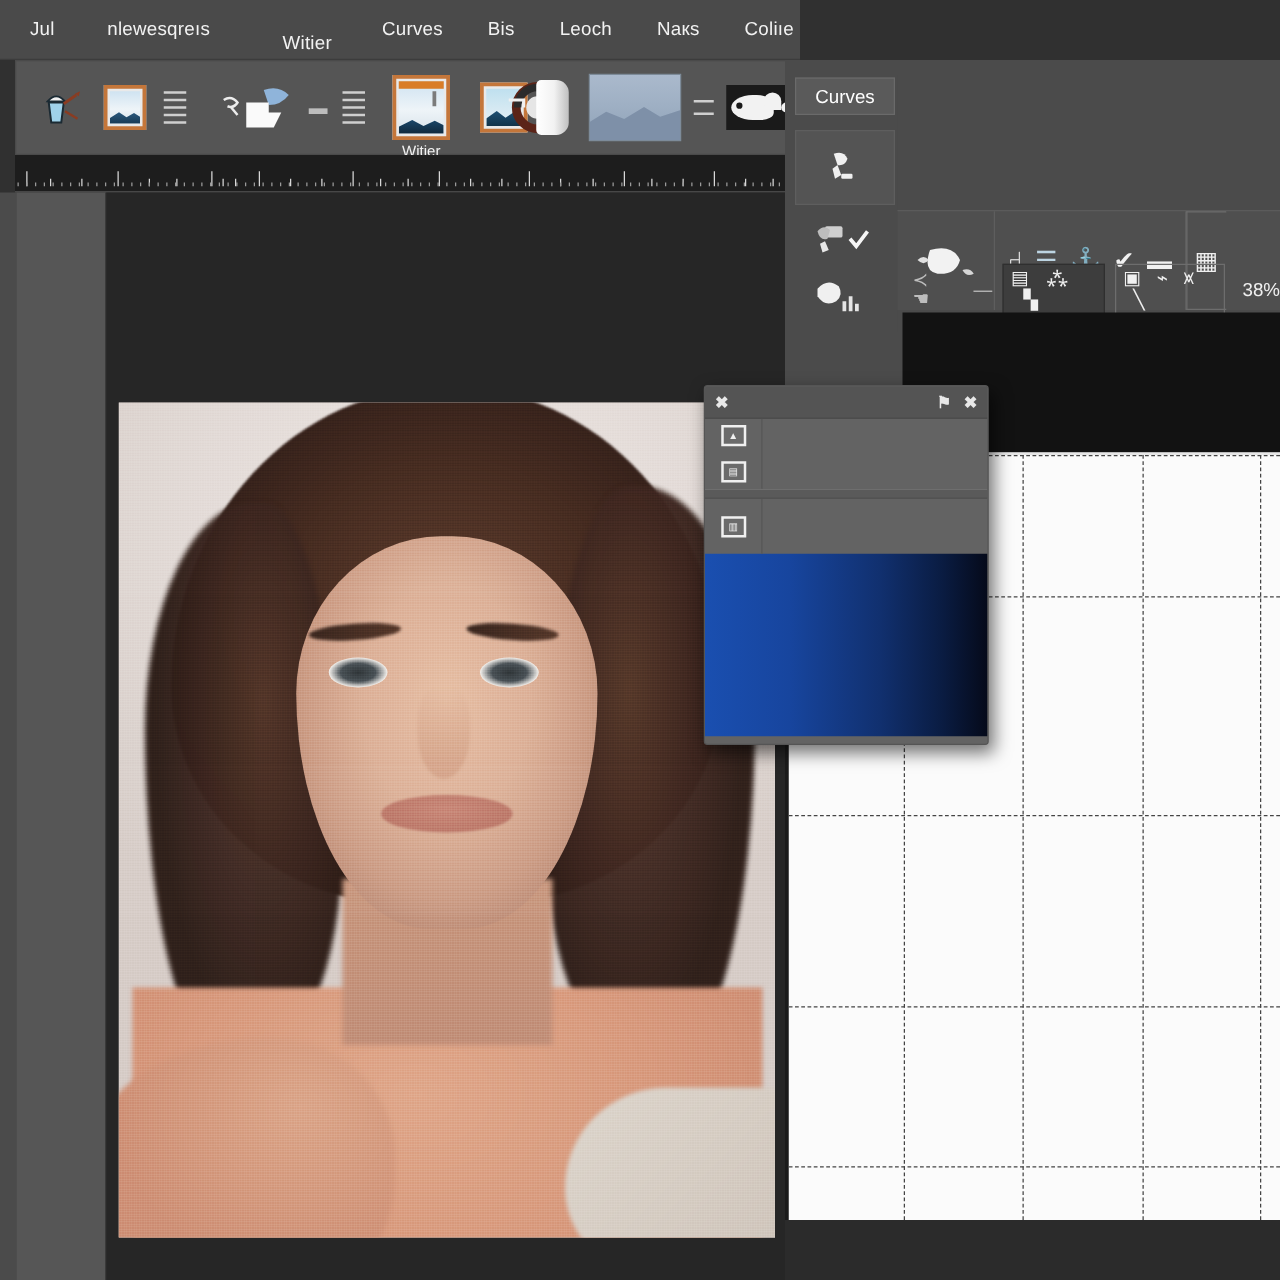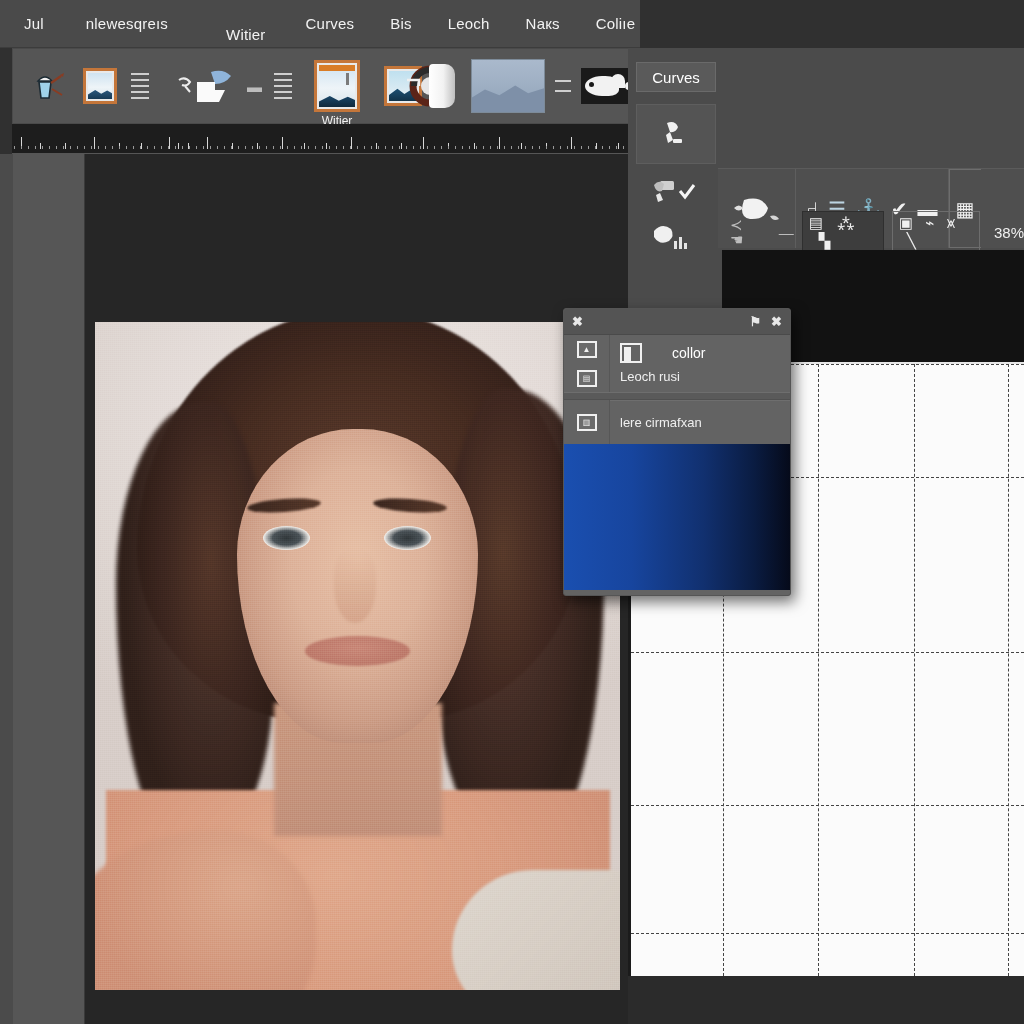--- a/index.html
+++ b/index.html
@@ -620,38 +620,28 @@
       </span>
     </div>
 
     <div class="dlg-body">
 
       <div class="dlg-row">
         <div class="dlg-iconcol">
           <span class="mini-ico">▲</span>
           <span class="mini-ico">▤</span>
         </div>
-        <div class="dlg-textcol">
-          <div style="display:flex;align-items:center;gap:30px;">
-            <span class="rowicon-box"></span>
-            <span class="dlg-lbl-main">collor</span>
-          </div>
-          <div class="dlg-lbl-sub">Leoch rusi</div>
-        </div>
       </div>
 
       <div class="dlg-sep"></div>
 
       <div class="dlg-row2">
         <div class="dlg-iconcol" style="min-height:44px;">
           <span class="mini-ico">▥</span>
         </div>
-        <div class="dlg-textcol" style="display:flex;align-items:center;border-top:1px solid #6e6e6e;">
-          <span class="dlg-lbl-sub" style="margin-top:0;">lere cirmafxan</span>
-        </div>
       </div>
 
       <div class="dlg-swatch"></div>
 
     </div>
   </div>
 
 </div>
 
 </body></html>

